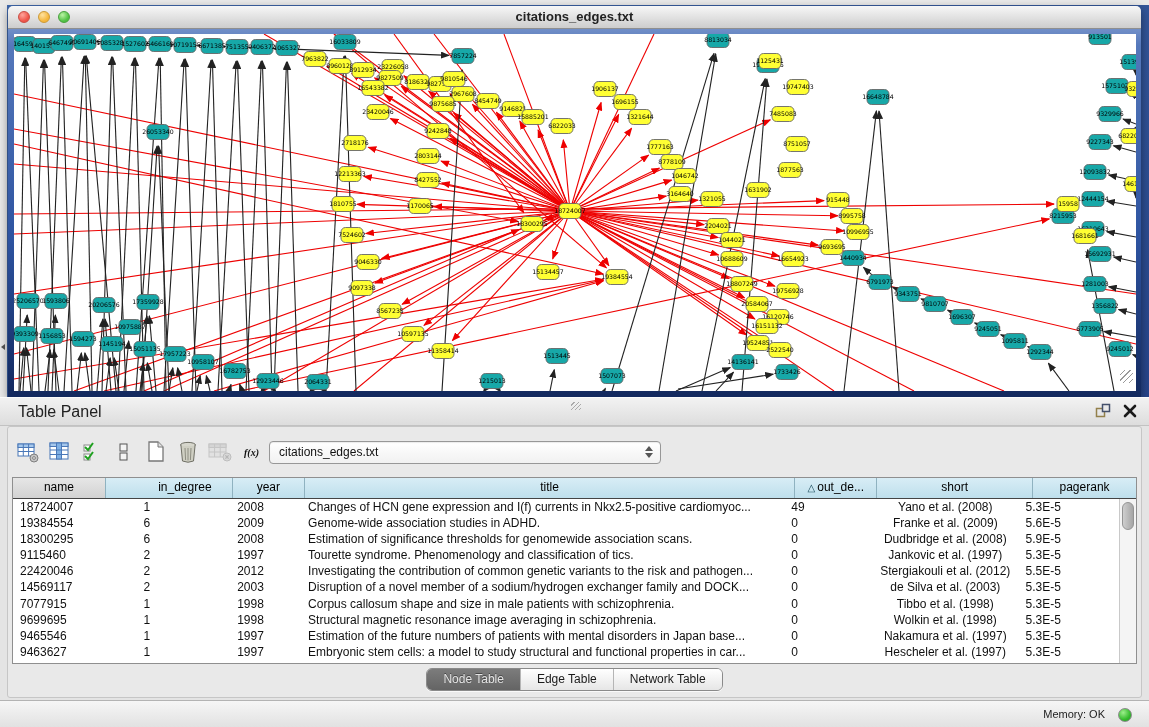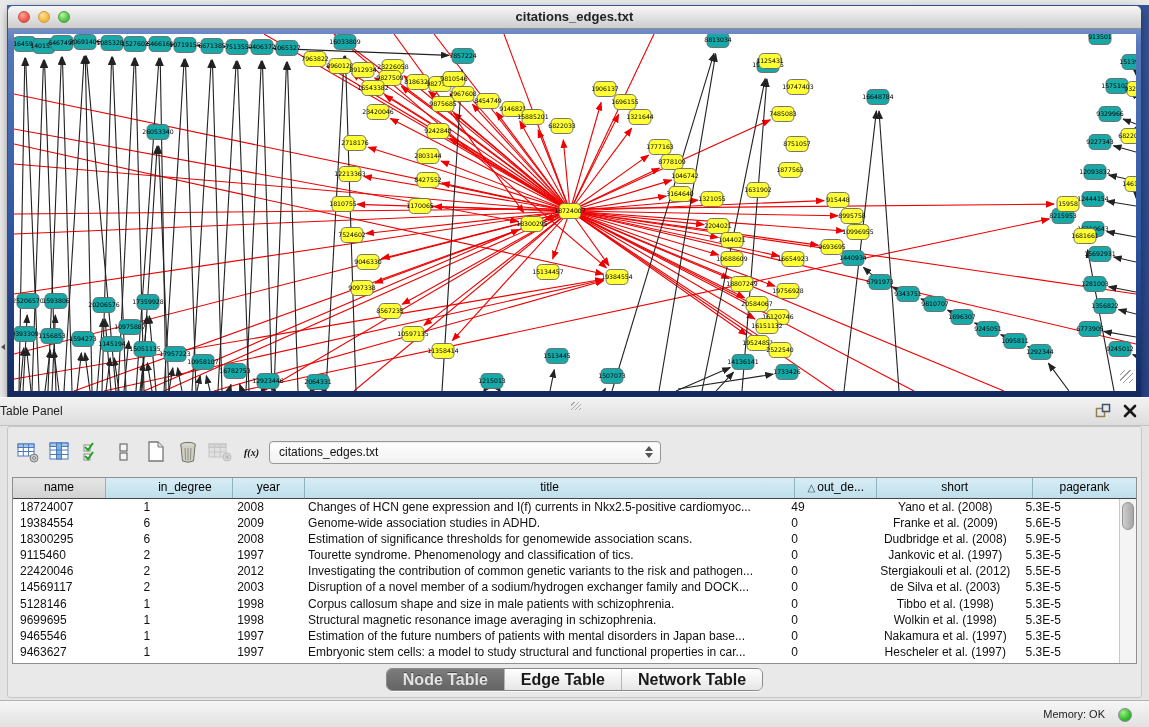--- a/index.html
+++ b/index.html
@@ -25,21 +25,21 @@
   .light.yellow{background:radial-gradient(circle at 35% 30%,#ffe2a0,#f5b63b 65%);border:1px solid #cd9a36;}
   .light.green{background:radial-gradient(circle at 35% 30%,#baf3a5,#4fc143 65%);border:1px solid #47a13c;}
   svg.net-canvas{position:absolute;left:6px;top:28px;width:1122px;height:357px;background:#ffffff;display:block;}
   .win-grip{position:absolute;right:8px;bottom:14px;width:13px;height:13px;
       background:repeating-linear-gradient(135deg,transparent 0 3px,#9a9a9a 3px 4px);}
 
   
   .tpanel{position:absolute;left:0;top:397px;width:1149px;height:303px;background:#e4e4e4;}
   .tpanel-header{position:absolute;left:0;top:0;right:0;height:27px;
       background:linear-gradient(#f2f2f2,#dddddd);border-top:1px solid #fbfbfb;border-bottom:1px solid #c2c2c2;}
-  .tpanel-title{position:absolute;left:0;top:0;height:27px;line-height:27px;font-size:12px;color:#222;}
+  .tpanel-title{position:absolute;left:18px;top:0;height:27px;line-height:27px;font-size:16px;color:#222;}
   .hdr-icons{position:absolute;right:12px;top:5px;display:flex;gap:12px;align-items:center;}
   .divider-grip{position:absolute;left:571px;top:4px;width:10px;height:8px;
       background:repeating-linear-gradient(135deg,transparent 0 2px,#aaa 2px 3px);}
   .tpanel-body{position:absolute;left:7px;right:7px;top:29px;bottom:2px;background:#e9e9e9;
       border:1px solid #c6c6c6;border-radius:3px;}
 
   .toolbar{position:absolute;left:6px;top:8px;height:34px;display:flex;align-items:center;}
   .tool-btn{width:28px;height:26px;display:flex;align-items:center;justify-content:center;margin-right:4px;}
   .tool-btn.disabled{opacity:.45;}
   .fx-label{font-family:"Liberation Serif",serif;font-style:italic;font-weight:bold;font-size:10px;color:#111;
@@ -68,21 +68,21 @@
   .td{box-sizing:border-box;padding-left:7px;font-size:12px;color:#101010;
       white-space:nowrap;overflow:hidden;}
   .vscroll{position:absolute;right:0;top:21px;bottom:0;width:16px;background:#f4f4f4;border-left:1px solid #c9c9c9;}
   .vthumb{position:absolute;left:2px;right:2px;top:3px;height:26px;border-radius:6px;
       background:linear-gradient(90deg,#cfcfcf,#a5a5a5);border:1px solid #949494;}
 
   
   .tabbar{position:absolute;left:0;right:0;bottom:6px;display:flex;justify-content:center;}
   .seg-group{display:inline-flex;border:1px solid #8a8a8a;border-radius:6px;overflow:hidden;height:21px;
       box-shadow:0 1px 0 rgba(255,255,255,.7);}
-  .seg{padding:0 16px;font-size:16px;font-weight:bold;color:#1a1a1a;line-height:21px;
+  .seg{padding:0 16px;font-size:12px;font-weight:normal;color:#1a1a1a;line-height:21px;
       background:linear-gradient(#ffffff,#e6e6e6);border-left:1px solid #b5b5b5;}
   .seg:first-child{border-left:none;}
   .seg.sel{background:linear-gradient(#7c7c7c,#646464);color:#e4e4e4;text-shadow:0 -1px 0 rgba(0,0,0,.4);}
 
   
   .statusbar{position:absolute;left:0;top:700px;width:1149px;height:39px;
       background:linear-gradient(#f6f6f6,#d8d8d8);border-top:1px solid #b3b3b3;box-sizing:border-box;}
   .mem-label{position:absolute;right:44px;top:0;height:27px;line-height:26px;font-size:11px;color:#222;}
   .mem-led{position:absolute;right:17px;top:7px;width:14px;height:14px;border-radius:50%;
       background:radial-gradient(circle at 35% 30%,#9cef8b,#35bb2d 60%,#1f9220);border:1px solid #8a8a8a;box-sizing:border-box;}
@@ -952,21 +952,21 @@
           <div class="trow">
             <div class="td c0">14569117</div>
             <div class="td c1">2</div>
             <div class="td c2">2003</div>
             <div class="td c3">Disruption of a novel member of a sodium/hydrogen exchanger family and DOCK...</div>
             <div class="td c4">0</div>
             <div class="td c5">de Silva et al. (2003)</div>
             <div class="td c6">5.3E-5</div>
           </div>
           <div class="trow">
-            <div class="td c0">5128146</div>
+            <div class="td c0">7077915</div>
             <div class="td c1">1</div>
             <div class="td c2">1998</div>
             <div class="td c3">Corpus callosum shape and size in male patients with schizophrenia.</div>
             <div class="td c4">0</div>
             <div class="td c5">Tibbo et al. (1998)</div>
             <div class="td c6">5.3E-5</div>
           </div>
           <div class="trow">
             <div class="td c0">9699695</div>
             <div class="td c1">1</div>

